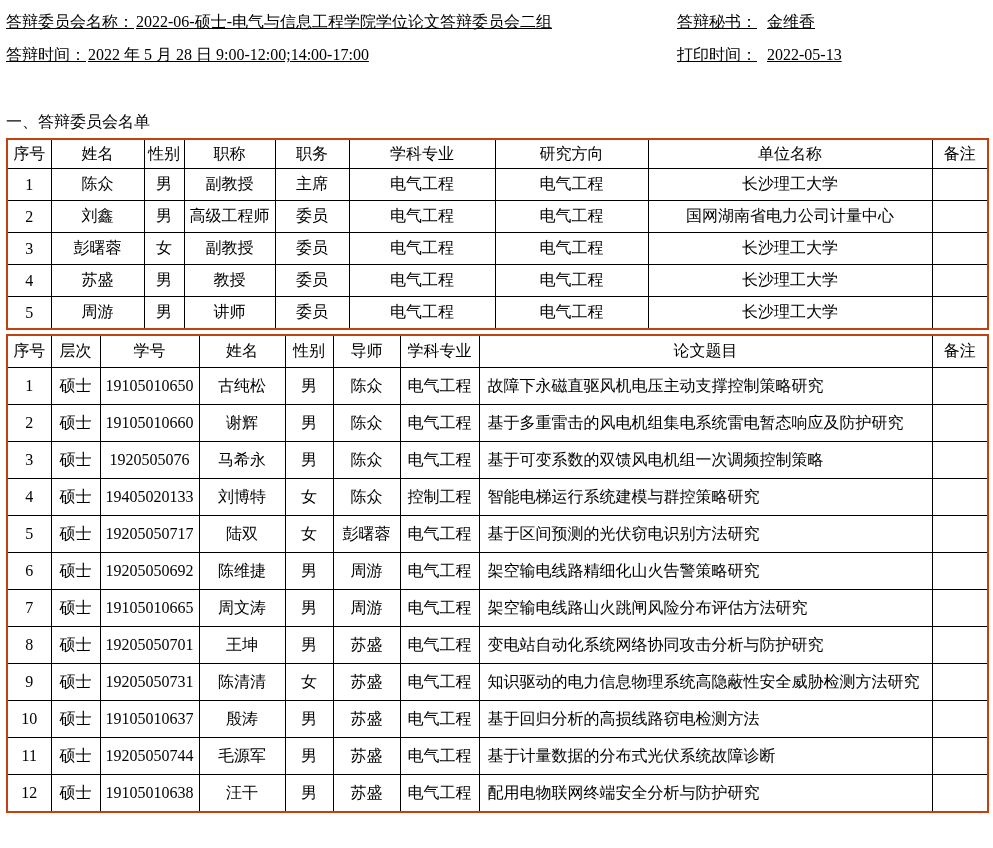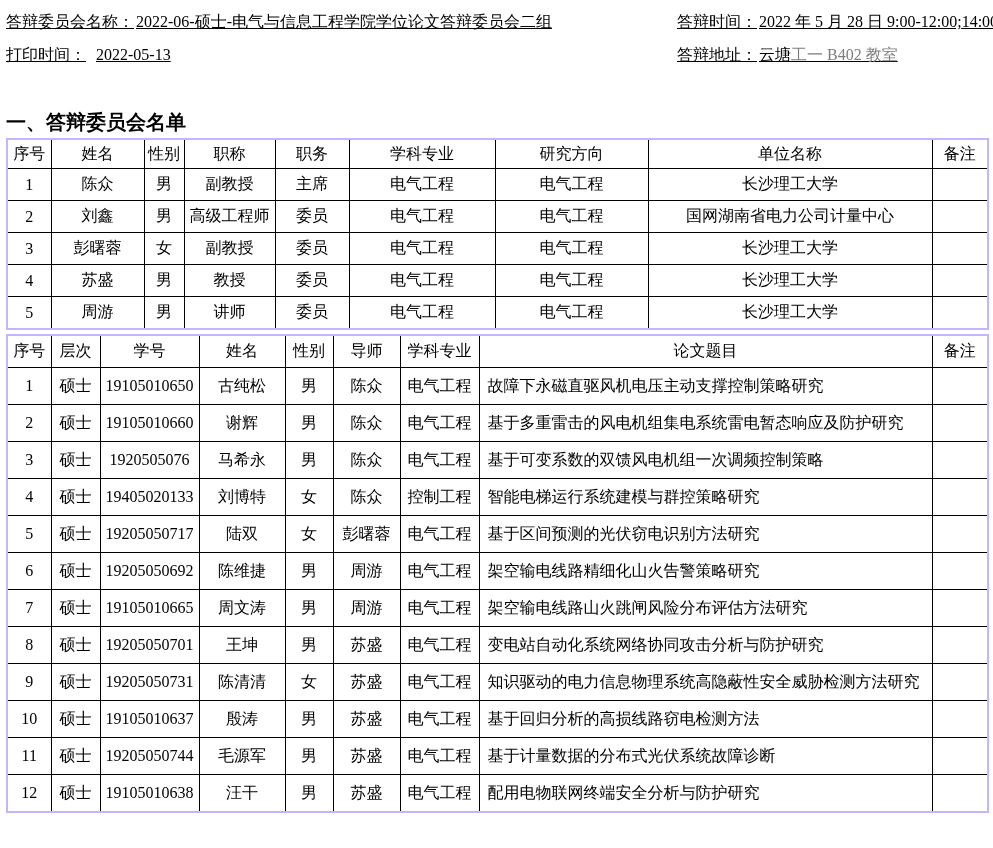--- a/index.html
+++ b/index.html
@@ -25,32 +25,32 @@
     grid-auto-rows: 33px;
     align-items: center;
     text-decoration: underline;
   }
   .header-line { white-space: nowrap; }
   .header-line .val { margin-left: 2px; }
   .header-right .val { margin-left: 10px; }
   .addr-gray { color: #7d7d7d; }
   
   .section-title {
-    font-weight: bold;
-    font-size: 20px;
+    font-weight: normal;
+    font-size: 16px;
     margin: 6px 0 5px 0;
     height: 22px;
     line-height: 22px;
   }
   
   table {
     border-collapse: collapse;
     table-layout: fixed;
     width: 981px;
-    border: 2px solid #c4b5fd;
+    border: 2px solid #c2410c;
   }
   th, td {
     border: 1px solid #000;
     text-align: center;
     vertical-align: middle;
     font-weight: normal;
     font-size: 16px;
     padding: 0 2px;
     overflow: hidden;
     white-space: nowrap;
@@ -68,31 +68,31 @@
 </style>
 </head>
 <body>
 
 <div class="page">
 
   <div class="header-grid">
     <div class="header-line">
       <span>答辩委员会名称：</span><span class="val">2022-06-硕士-电气与信息工程学院学位论文答辩委员会二组</span>
     </div>
+    <div class="header-line header-right">
+      <span>答辩秘书：</span><span class="val">金维香</span>
+    </div>
 
     <div class="header-line">
       <span>答辩时间：</span><span class="val">2022 年 5 月 28 日 9:00-12:00;14:00-17:00</span>
     </div>
     <div class="header-line header-right">
       <span>打印时间：</span><span class="val">2022-05-13</span>
     </div>
 
-    <div class="header-line">
-      <span>答辩地址：</span><span class="val">云塘</span><span class="addr-gray">工一 B402 教室</span>
-    </div>
     <div class="header-line header-right"></div>
   </div>
 
   <div class="section-title">一、答辩委员会名单</div>
 
   <table class="t1">
     <colgroup>
       <col style="width:44px">
         <col style="width:93px">
         <col style="width:40px">

